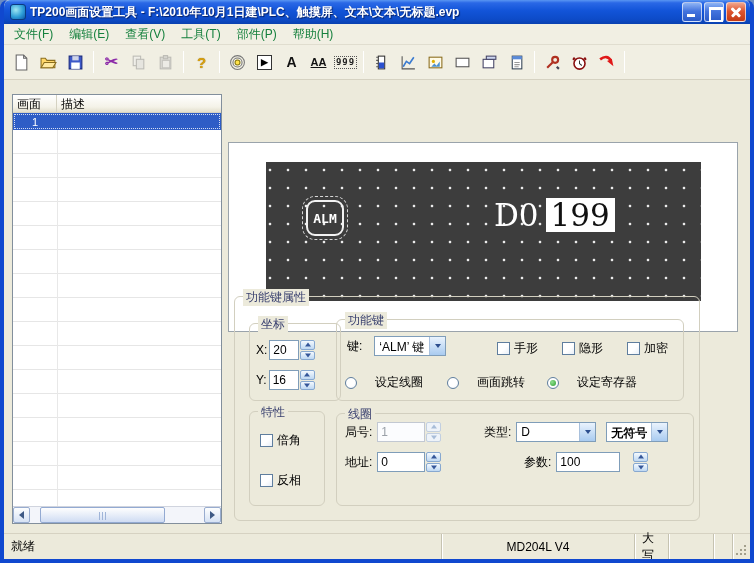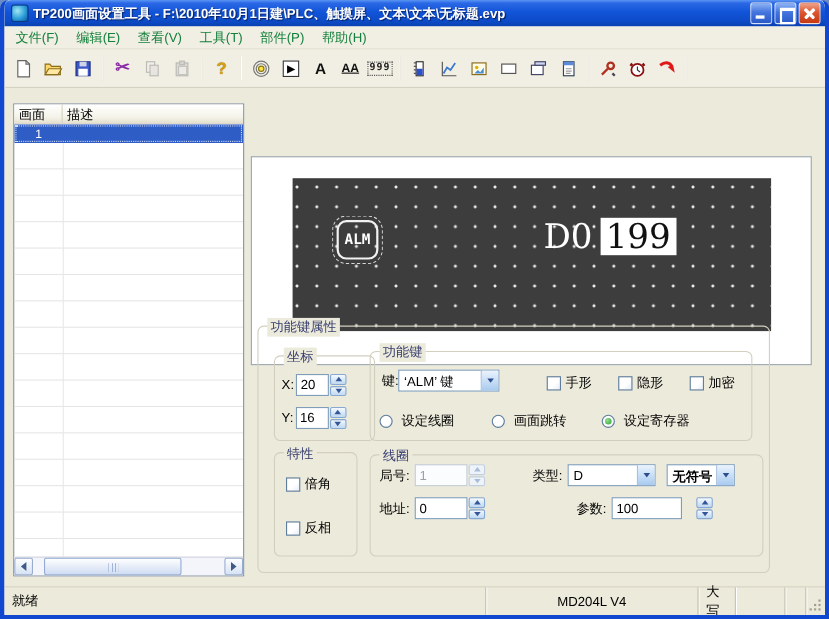--- a/index.html
+++ b/index.html
@@ -117,21 +117,21 @@
   .spinbox.disabled .spin-b.dn::after{ border-top-color:#a8bdd8; }
   .combo{ display:inline-flex; height:20px; border:1px solid #7f9db9; background:#fff; align-items:stretch; }
   .combo-text{ flex:1; font-size:12px; padding:2px 4px; white-space:nowrap; overflow:hidden; }
   .combo-btn{ width:16px; border-left:1px solid #a8c0dc; background:linear-gradient(180deg,#eaf3fd,#a9cbf0);
     display:flex; align-items:center; justify-content:center; cursor:pointer; }
   .combo-btn::after{ content:""; width:0; height:0; border-left:3.5px solid transparent;
     border-right:3.5px solid transparent; border-top:4.5px solid #2c4e8e; }
   
   .check{ display:inline-flex; align-items:center; gap:4px; cursor:pointer; }
   .cb{ width:13px; height:13px; border:1px solid #5f7e9e; background:linear-gradient(135deg,#ffffff 55%,#e7eef7); }
-  .radio{ display:inline-flex; align-items:center; gap:8px; cursor:pointer; }
+  .radio{ display:inline-flex; align-items:center; gap:18px; cursor:pointer; }
   .rb{ width:12px; height:12px; border:1px solid #5f7e9e; border-radius:50%;
     background:radial-gradient(circle at 38% 35%, #ffffff 55%, #e3ebf4); position:relative; }
   .radio.on .rb::after{ content:""; position:absolute; left:50%; top:50%; transform:translate(-50%,-50%);
     width:6px; height:6px; border-radius:50%; background:radial-gradient(circle at 35% 35%, #8fe08f, #2f9e2f); }
   .abs{ position:absolute; display:inline-flex; align-items:center; }
   
   .statusbar{ position:absolute; left:0; right:0; bottom:0; height:26px; background:#eceadb;
     border-top:1px solid #d6d2c2; display:flex; align-items:stretch; font-size:12px; }
   .sb-pane{ display:flex; align-items:center; padding:0 7px; }
   .sb-pane + .sb-pane{ border-left:1px solid #c6c3b1; box-shadow:inset 1px 0 0 #ffffff; }
@@ -371,21 +371,21 @@
                 <span class="spin-b dn"></span>
               </span>
           </span>
         </span>
       </div>
 
       <div class="groupbox g-func">
         <span class="legend">功能键</span>
         <span class="abs" style="left:10px; top:16px;">
           <span class="lab">键:</span>
-          <span class="combo" style="width:92px; margin-left:0;">
+          <span class="combo" style="width:72px; margin-left:12px;">
             <span class="combo-text">‘ALM’ 键</span>
             <span class="combo-btn"></span>
           </span>
         </span>
         <span class="abs check" style="left:160px; top:20px;">
           <span class="cb"></span>
           <span class="lab">手形</span>
         </span>
         <span class="abs check" style="left:225px; top:20px;">
           <span class="cb"></span>

